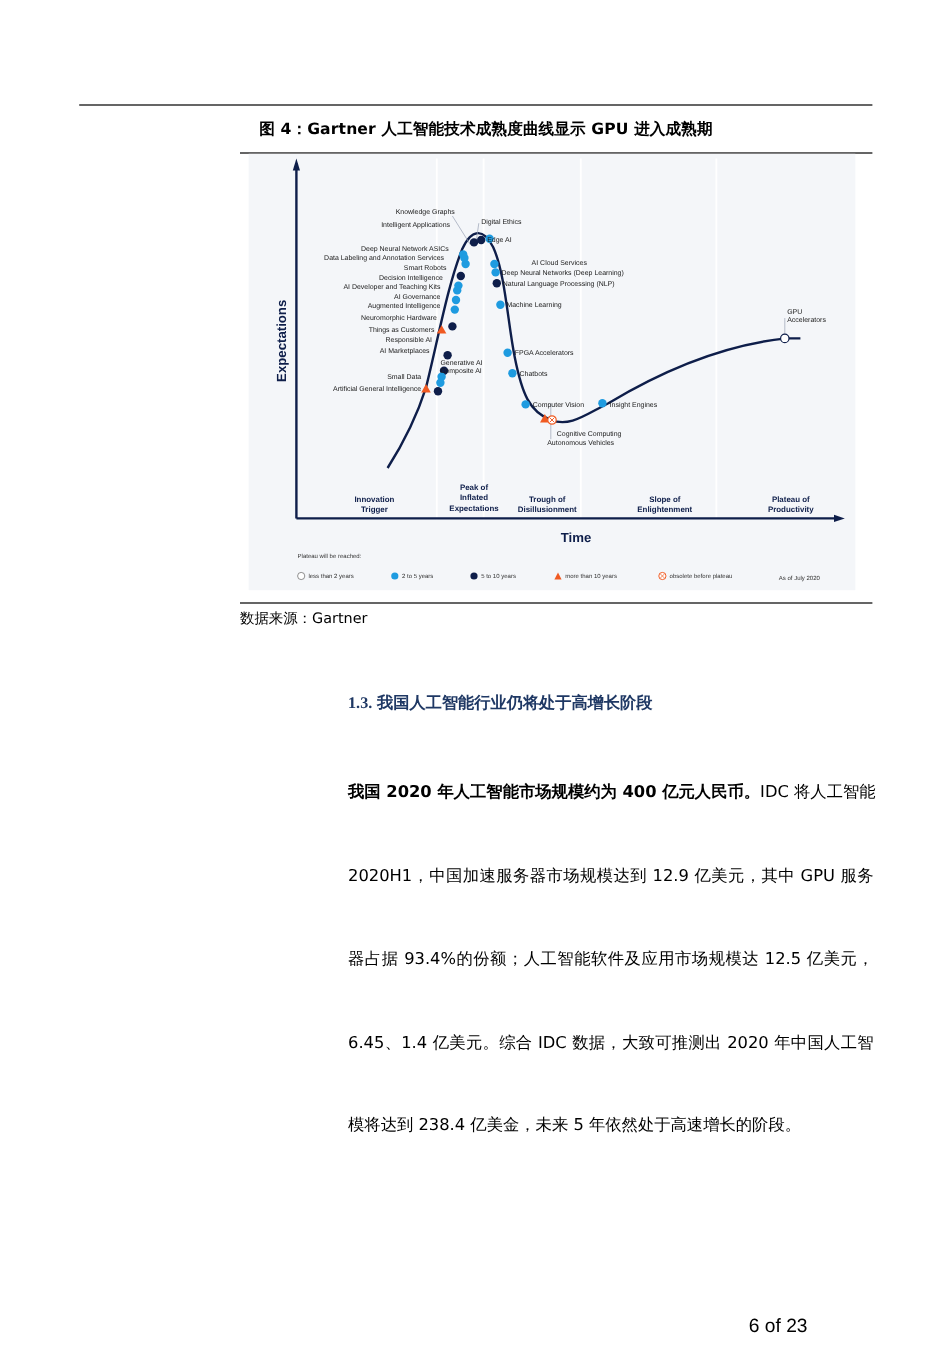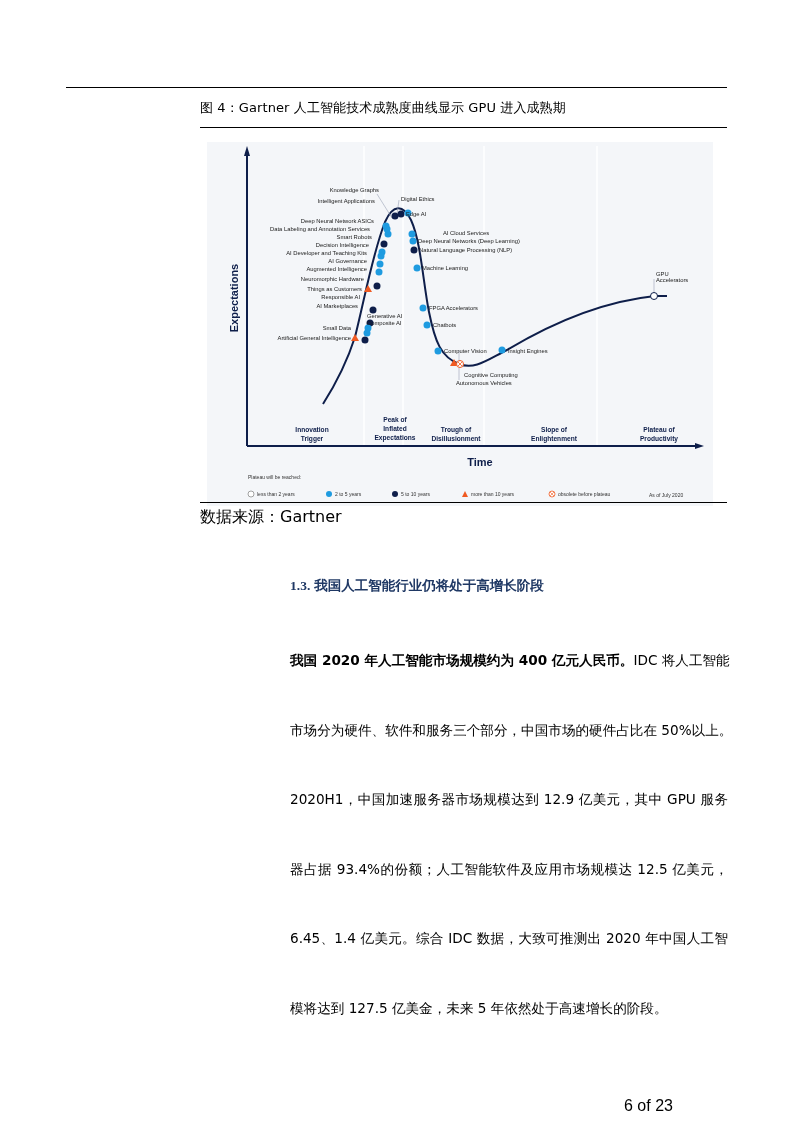--- a/index.html
+++ b/index.html
@@ -1,23 +1,23 @@
 <!DOCTYPE html>
 <html><head>
 <meta charset="utf-8">
 <style>
   html, body { margin: 0; padding: 0; background: #ffffff; }
   body { width: 793px; height: 1122px; position: relative; overflow: hidden; font-family: "DejaVu Sans", sans-serif; color: #000; }
   .top-rule { position: absolute; left: 66px; top: 87px; width: 661px; height: 1px; background: #000; }
-  .fig-title { position: absolute; left: 200px; top: 99px; font-size: 13px; font-weight: normal; color: #000; white-space: nowrap; letter-spacing: 0.1px; }
+  .fig-title { position: absolute; left: 216px; top: 99px; font-size: 13px; font-weight: bold; color: #000; white-space: nowrap; letter-spacing: 0.1px; }
   .fig-rule-top { position: absolute; left: 200px; top: 127px; width: 527px; height: 1px; background: #000; }
   .fig-rule-bottom { position: absolute; left: 200px; top: 502px; width: 527px; height: 1px; background: #000; }
-  .figure { position: absolute; left: 207px; top: 142px; width: 506px; height: 364px; }
+  .figure { position: absolute; left: 207px; top: 128px; width: 506px; height: 364px; }
   .figure svg { display: block; }
-  .source { position: absolute; left: 200px; top: 507px; font-size: 16px; color: #000; }
+  .source { position: absolute; left: 200px; top: 507px; font-size: 12px; color: #000; }
   .section-heading { position: absolute; left: 290px; top: 577px; font-size: 13.5px; font-weight: bold; color: #1f3864; white-space: nowrap; }
   .section-heading .num { font-family: "Liberation Serif", serif; margin-right: 4px; }
   .body-text { position: absolute; left: 290px; top: 604px; width: 438px; font-size: 13.6px; line-height: 26.5px; color: #000; text-align: justify; }
   .body-text .line { display: block; white-space: nowrap; text-align-last: justify; text-align: justify; margin-top: 43px; }
   .body-text .line.last { text-align-last: left; }
   .body-text b { font-weight: bold; }
   .page-num { position: absolute; left: 624px; top: 1097px; font-size: 16px; color: #000; font-family: "Liberation Sans", sans-serif; }
 </style>
 </head>
 <body>
@@ -164,20 +164,19 @@
 
 <div class="fig-rule-bottom"></div>
 <div class="source">数据来源：Gartner</div>
 
 <div class="section-heading">
   <span class="num">1.3.</span><span>我国人工智能行业仍将处于高增长阶段</span>
 </div>
 
 <div class="body-text">
   <span class="line"><b>我国 2020 年人工智能市场规模约为 400 亿元人民币。</b><span>IDC 将人工智能</span></span>
-  <span class="line">市场分为硬件、软件和服务三个部分，中国市场的硬件占比在 50%以上。</span>
   <span class="line">2020H1，中国加速服务器市场规模达到 12.9 亿美元，其中 GPU 服务</span>
   <span class="line">器占据 93.4%的份额；人工智能软件及应用市场规模达 12.5 亿美元，</span>
   <span class="line">6.45、1.4 亿美元。综合 IDC 数据，大致可推测出 2020 年中国人工智</span>
-  <span class="line last">模将达到 127.5 亿美金，未来 5 年依然处于高速增长的阶段。</span>
+  <span class="line last">模将达到 238.4 亿美金，未来 5 年依然处于高速增长的阶段。</span>
 </div>
 
 <div class="page-num">6 of 23</div>
 
 </body></html>

